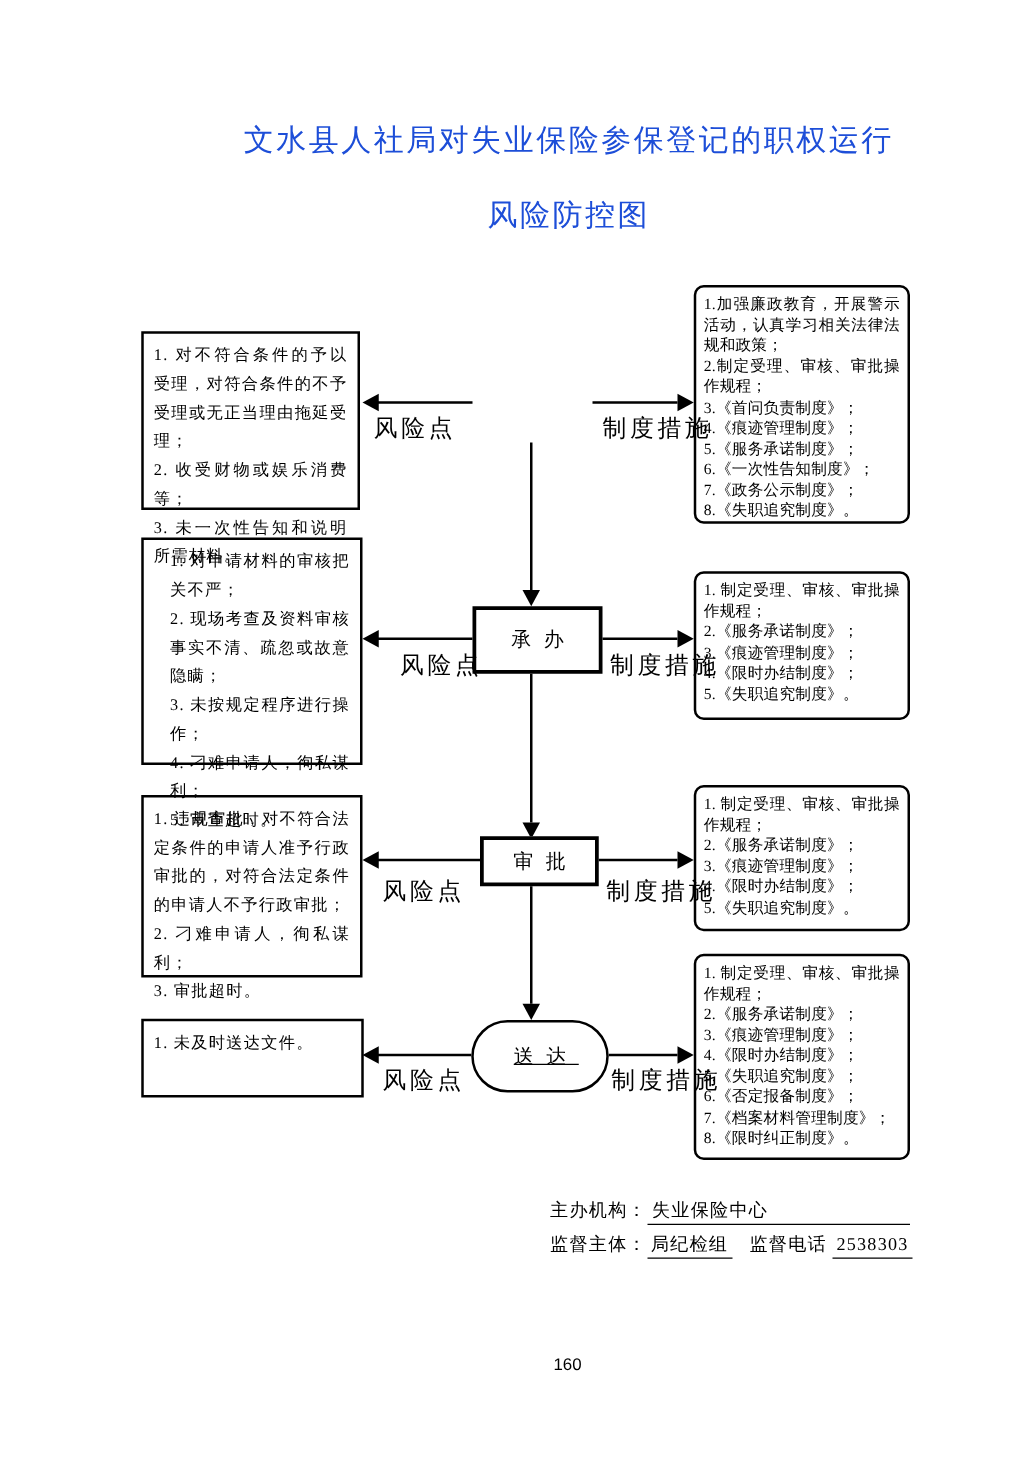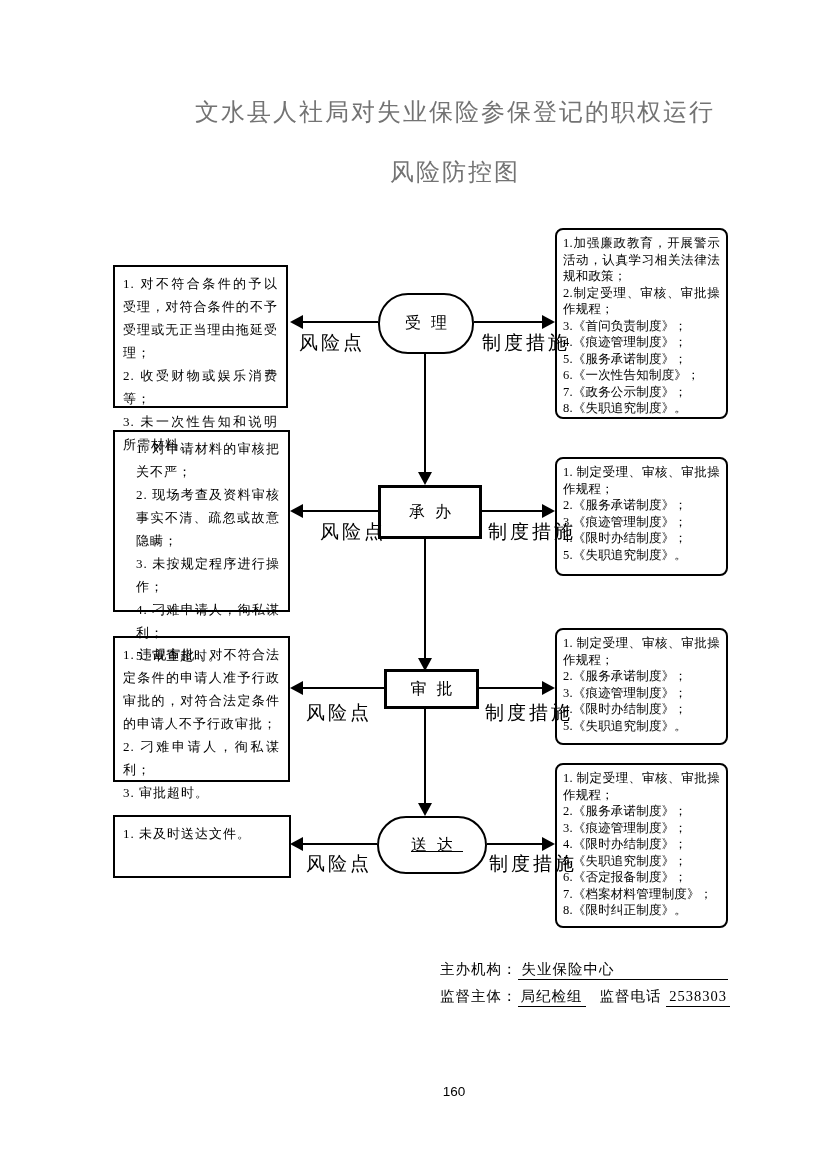--- a/index.html
+++ b/index.html
@@ -1,20 +1,20 @@
 <!DOCTYPE html>
 <html><head>
 <meta charset="utf-8">
 <style>
   html,body{margin:0;padding:0;background:#ffffff;}
   .page{position:relative;width:827px;height:1169px;background:#fff;overflow:hidden;
         font-family:"Liberation Serif","DejaVu Serif",serif;color:#000;}
   .title{position:absolute;left:90px;width:730px;text-align:center;
          font-family:"Liberation Sans","DejaVu Sans",sans-serif;
-         font-size:24px;letter-spacing:2px;color:#737373;}
+         font-size:24px;letter-spacing:2px;color:#1d4ed8;}
   .title1{top:96px;}
   .title2{top:156px;}
   .txtbox{position:absolute;border:2px solid #000;box-sizing:border-box;
           white-space:pre-line;text-align:justify;}
   .riskbox{font-size:13px;line-height:23px;letter-spacing:1px;padding:5px 8px;}
   .measurebox{font-size:12.5px;line-height:16.5px;letter-spacing:0.2px;padding:5px 6px;border-radius:8px;}
   .node{position:absolute;border:3px solid #000;box-sizing:border-box;background:#fff;
         display:flex;align-items:center;justify-content:center;
         font-size:16px;letter-spacing:10px;text-indent:10px;}
   .stadium{border-radius:30px;border-width:2.5px;}
@@ -39,21 +39,20 @@
 <body>
 
 <div class="page">
 
   <div class="title title1">文水县人社局对失业保险参保登记的职权运行</div>
   <div class="title title2">风险防控图</div>
 
   <div class="txtbox riskbox" style="left:113px;top:265px;width:175px;height:143px;">1. 对不符合条件的予以受理，对符合条件的不予受理或无正当理由拖延受理；
 2. 收受财物或娱乐消费等；
 3. 未一次性告知和说明所需材料。</div>
-  <div class="node stadium" style="left:378px;top:293px;width:96px;height:61px;">受理</div>
   <div class="txtbox measurebox" style="left:555px;top:228px;width:173px;height:191px;">1.加强廉政教育，开展警示活动，认真学习相关法律法规和政策；
 2.制定受理、审核、审批操作规程；
 3.《首问负责制度》；
 4.《痕迹管理制度》；
 5.《服务承诺制度》；
 6.《一次性告知制度》；
 7.《政务公示制度》；
 8.《失职追究制度》。</div>
   <div class="hline" style="left:302px;top:321px;width:76px;"></div>
   <div class="arrL" style="left:290px;top:315px;"></div>

